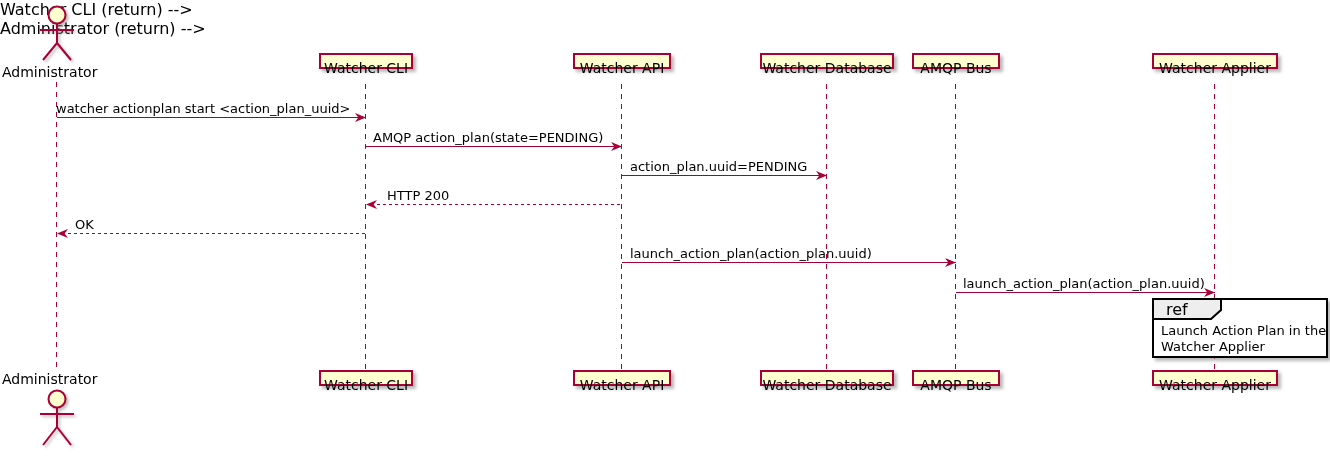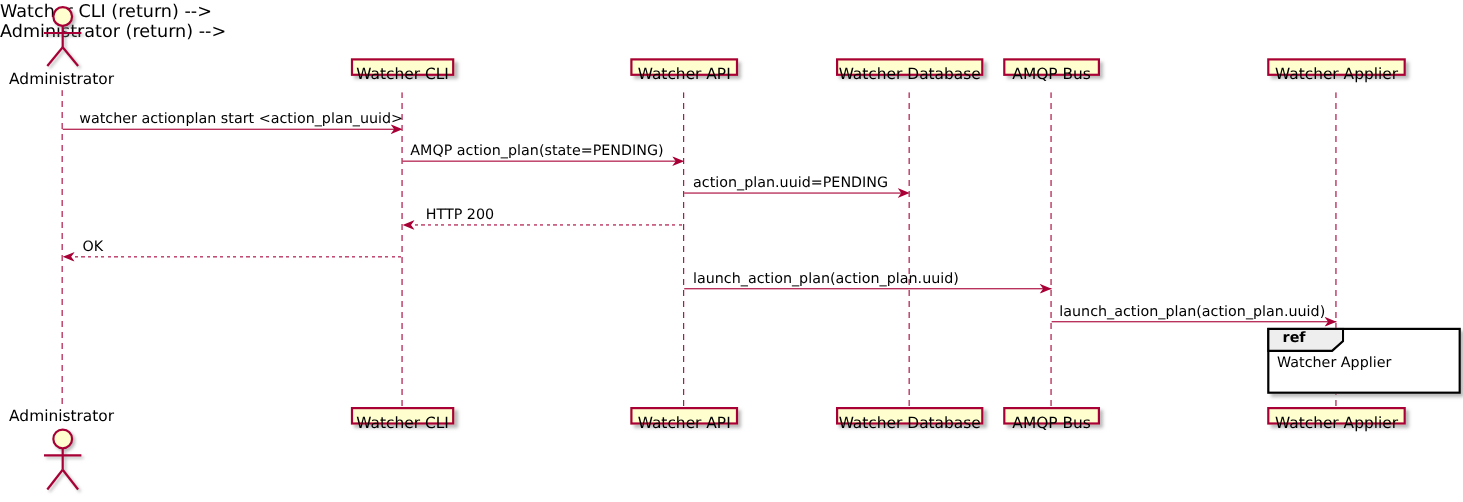--- a/index.html
+++ b/index.html
@@ -21,21 +21,21 @@
     z-index:3;
   }
   
   .lifeline{
     position:absolute;width:1px;
     background:repeating-linear-gradient(to bottom,var(--crimson) 0 5px,transparent 5px 10px);
     z-index:1;
   }
   
   .actor-label{
-    position:absolute;font-size:14px;color:var(--ink);text-align:center;white-space:nowrap;z-index:3;
+    position:absolute;font-size:14px;color:var(--ink);text-align:left;white-space:nowrap;z-index:3;
   }
   .actor-svg{position:absolute;z-index:3;filter:drop-shadow(2.5px 2.5px 1.5px rgba(130,130,130,.55));}
   
   .msg-label{
     position:absolute;font-size:13px;color:var(--ink);white-space:nowrap;z-index:2;
   }
   .msg-line{position:absolute;height:1px;background:var(--crimson);z-index:2;}
   .msg-line.dashed{
     background:repeating-linear-gradient(to right,var(--crimson) 0 3px,transparent 3px 6px);
   }
@@ -44,21 +44,21 @@
   .arrowhead.left{clip-path:polygon(100% 0,0 50%,100% 100%,70% 50%);}
   
   .ref-box{
     position:absolute;left:1152px;top:298px;width:176px;height:60px;
     background:#ffffff;border:2px solid #000000;
     box-shadow:3px 3px 3px rgba(130,130,130,.55);
     z-index:4;
   }
   .ref-head{position:absolute;left:-2px;top:-2px;width:70px;height:22px;}
   .ref-keyword{
-    position:absolute;left:12px;top:0px;font-size:13px;font-weight:bold;color:var(--ink);z-index:5;
+    position:absolute;left:12px;top:0px;font-size:16px;font-weight:normal;color:var(--ink);z-index:5;
   }
   .ref-text{position:absolute;left:7px;top:23px;font-size:13px;line-height:16px;color:var(--ink);white-space:nowrap;}
 </style>
 </head>
 <body>
 
 <div class="canvas">
 
   
   <div class="lifeline" style="left:56px;top:82px;height:289px;"></div>
@@ -80,21 +80,21 @@
 
   
   <div class="pbox" style="left:319px;top:53px;width:94px;">Watcher CLI</div>
   <div class="pbox" style="left:573px;top:53px;width:98px;">Watcher API</div>
   <div class="pbox" style="left:760px;top:53px;width:134px;">Watcher Database</div>
   <div class="pbox" style="left:912px;top:53px;width:88px;">AMQP Bus</div>
   <div class="pbox" style="left:1152px;top:53px;width:126px;">Watcher Applier</div>
 
   
   <div>
-    <div class="msg-label" style="left:72px;top:101px;">watcher actionplan start &lt;action_plan_uuid&gt;</div>
+    <div class="msg-label" style="left:56px;top:101px;">watcher actionplan start &lt;action_plan_uuid&gt;</div>
     <div class="msg-line" style="left:57px;top:117px;width:304px;"></div>
     <div class="arrowhead right" style="left:355px;top:113px;"></div>
   </div>
 
   
   <div>
     <div class="msg-label" style="left:373px;top:130px;">AMQP action_plan(state=PENDING)</div>
     <div class="msg-line" style="left:366px;top:146px;width:251px;"></div>
     <div class="arrowhead right" style="left:611px;top:142px;"></div>
   </div>
@@ -134,20 +134,21 @@
     <div class="arrowhead right" style="left:1204px;top:288px;"></div>
   </div>
 
   
   <div class="ref-box">
     <svg class="ref-head" width="70" height="22" viewBox="0 0 70 22">
       <path d="M1,1 H69 V12 L59,21 H1 Z" fill="#EEEEEE" stroke="#000000" stroke-width="2"></path>
     </svg>
     <div class="ref-keyword">ref</div>
     <div class="ref-text">
+      <div>Launch Action Plan in the</div>
       <div>Watcher Applier</div>
     </div>
   </div>
 
   
   <div class="pbox" style="left:319px;top:370px;width:94px;">Watcher CLI</div>
   <div class="pbox" style="left:573px;top:370px;width:98px;">Watcher API</div>
   <div class="pbox" style="left:760px;top:370px;width:134px;">Watcher Database</div>
   <div class="pbox" style="left:912px;top:370px;width:88px;">AMQP Bus</div>
   <div class="pbox" style="left:1152px;top:370px;width:126px;">Watcher Applier</div>

